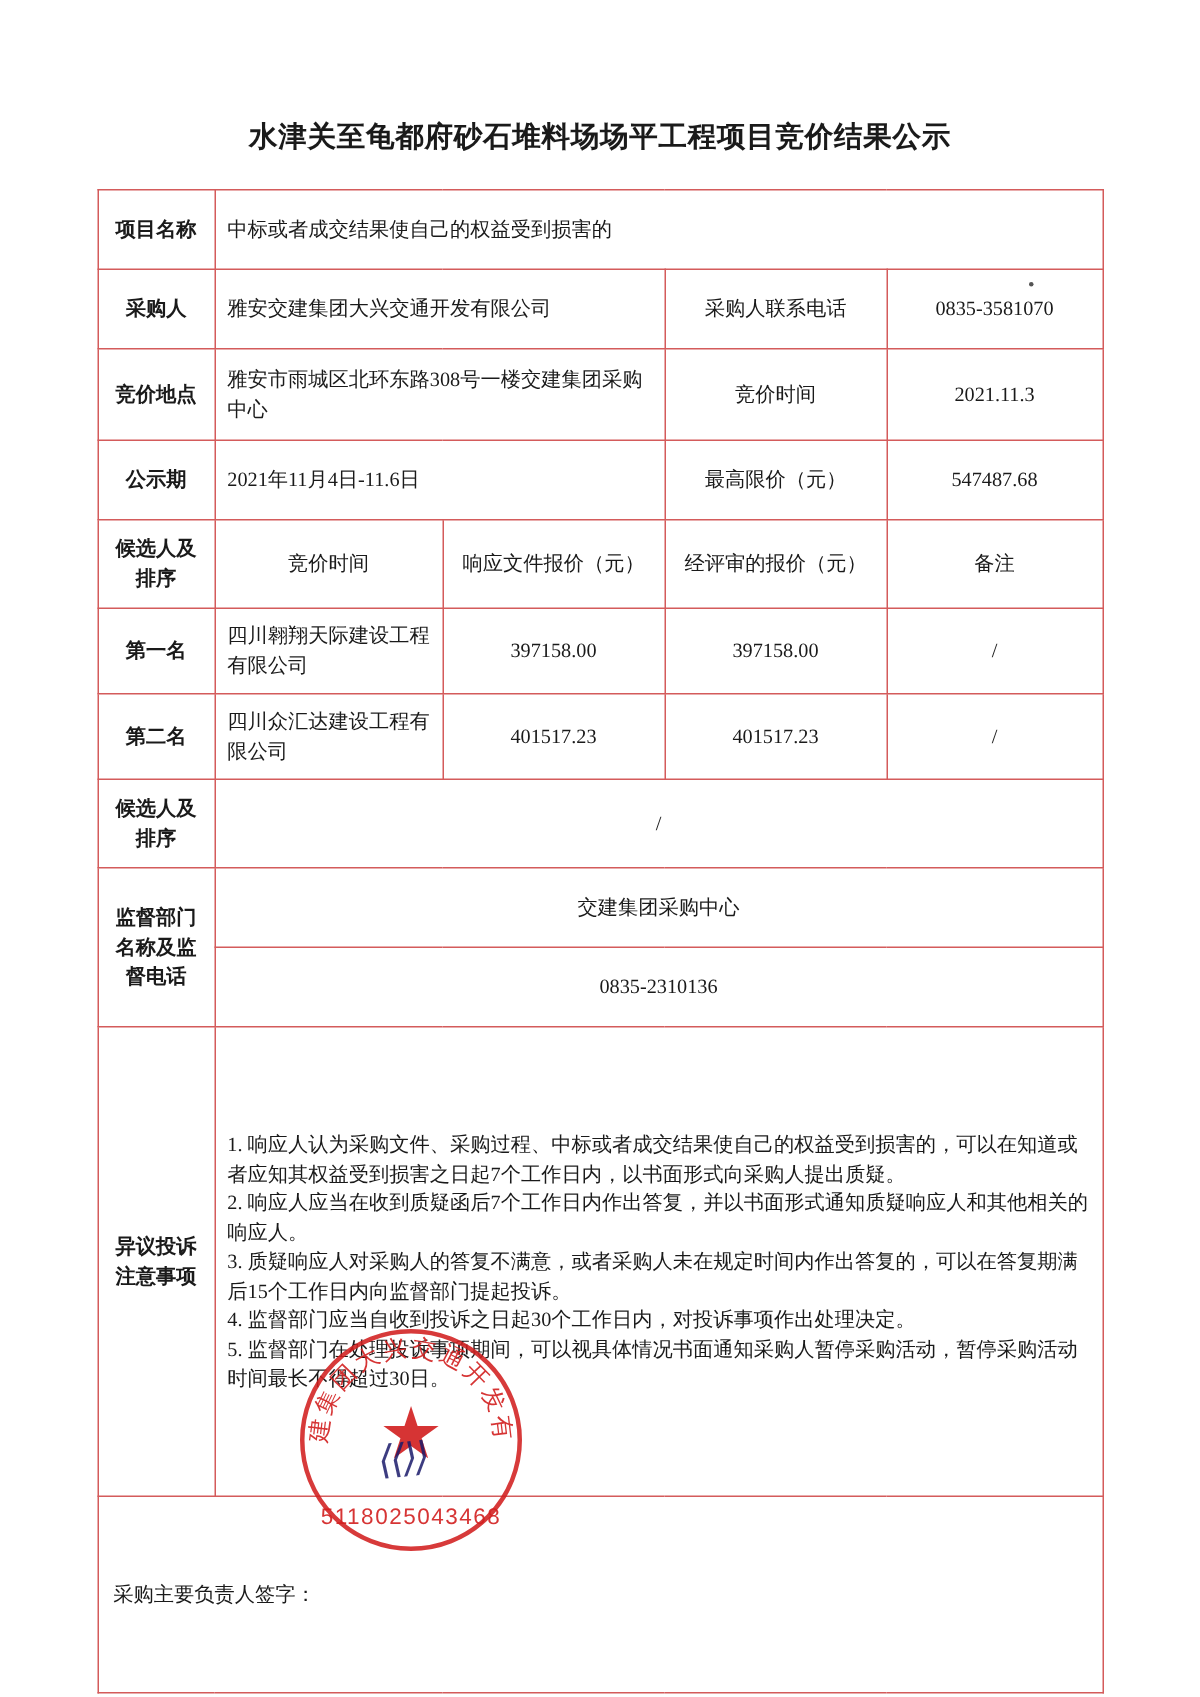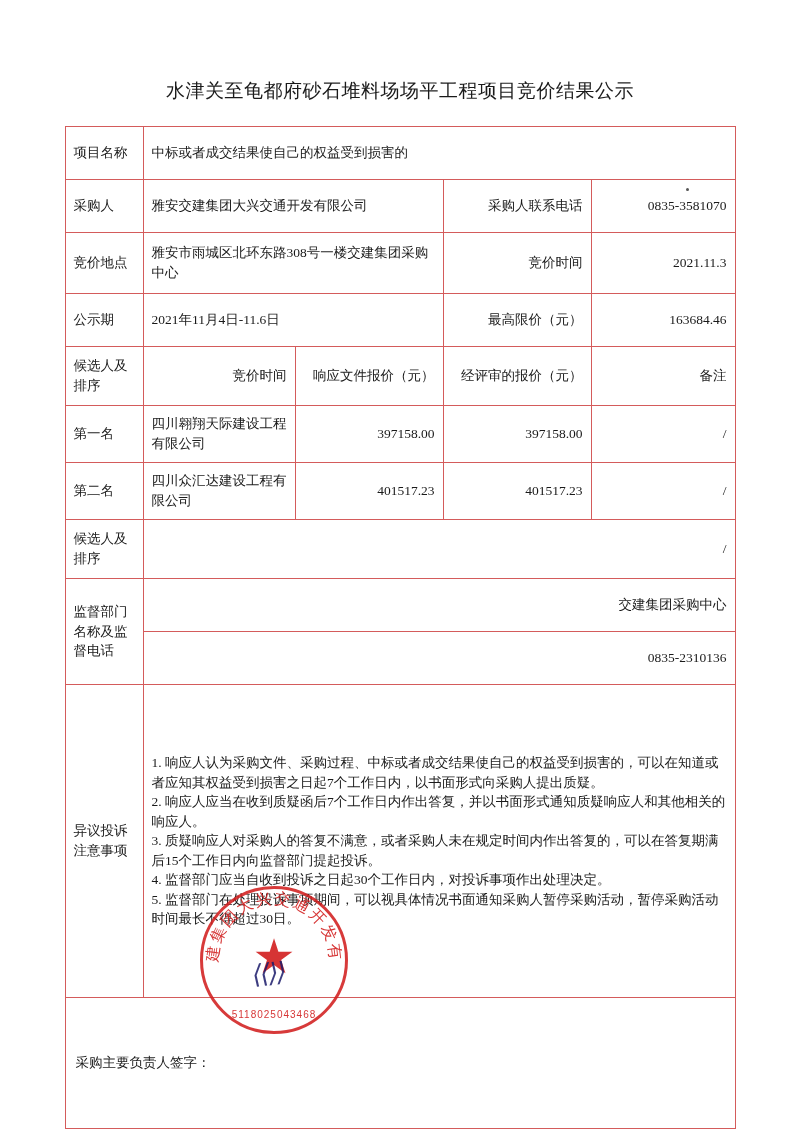--- a/index.html
+++ b/index.html
@@ -18,21 +18,21 @@
   .page {
     position: relative;
     width: 800px;
     height: 1131px;
     box-sizing: border-box;
     padding: 0;
   }
   .doc-title {
     text-align: center;
     font-size: 19px;
-    font-weight: normal;
+    font-weight: bold;
     letter-spacing: 0.5px;
     margin: 78px 0 22px 0;
     font-family: "Liberation Serif", "DejaVu Serif", serif;
   }
   .speck {
     position: absolute;
     width: 3px;
     height: 3px;
     background: #555;
     border-radius: 50%;
@@ -47,23 +47,25 @@
   }
   table.doc td {
     border: 1px solid #d45b5b;
     padding: 6px 8px;
     font-size: 13.5px;
     line-height: 1.45;
     vertical-align: middle;
     word-break: break-all;
   }
   .lbl {
+    text-align: center;
+    font-weight: bold;
   }
   .ctr {
-    text-align: right;
+    text-align: center;
   }
   .lft {
     text-align: left;
   }
   .cell-tall {
     height: 40px;
   }
   .notice-cell {
     text-align: left;
     padding: 10px 12px 10px 12px;
@@ -115,21 +117,21 @@
     color: #d21f1f;
     font-size: 48px;
     line-height: 1;
     opacity: 0.9;
   }
   .stamp .code {
     position: absolute;
     width: 100%;
     text-align: center;
     bottom: 14px;
-    font-size: 10px;
+    font-size: 15px;
     color: #d21f1f;
     letter-spacing: 1px;
     font-family: "Liberation Sans", sans-serif;
     opacity: 0.9;
   }
   .signature {
     position: absolute;
     left: 252px;
     top: 880px;
     font-size: 26px;
@@ -172,21 +174,21 @@
       <tr>
         <td class="lbl" style="height:48px">竞价地点</td>
         <td class="lft" colspan="2">雅安市雨城区北环东路308号一楼交建集团采购中心</td>
         <td class="ctr">竞价时间</td>
         <td class="ctr">2021.11.3</td>
       </tr>
       <tr>
         <td class="lbl cell-tall">公示期</td>
         <td class="lft cell-tall" colspan="2">2021年11月4日-11.6日</td>
         <td class="ctr cell-tall">最高限价（元）</td>
-        <td class="ctr cell-tall">163684.46</td>
+        <td class="ctr cell-tall">547487.68</td>
       </tr>
       <tr>
         <td class="lbl" style="height:46px">候选人及排序</td>
         <td class="ctr">竞价时间</td>
         <td class="ctr">响应文件报价（元）</td>
         <td class="ctr">经评审的报价（元）</td>
         <td class="ctr">备注</td>
       </tr>
       <tr>
         <td class="lbl" style="height:44px">第一名</td>

